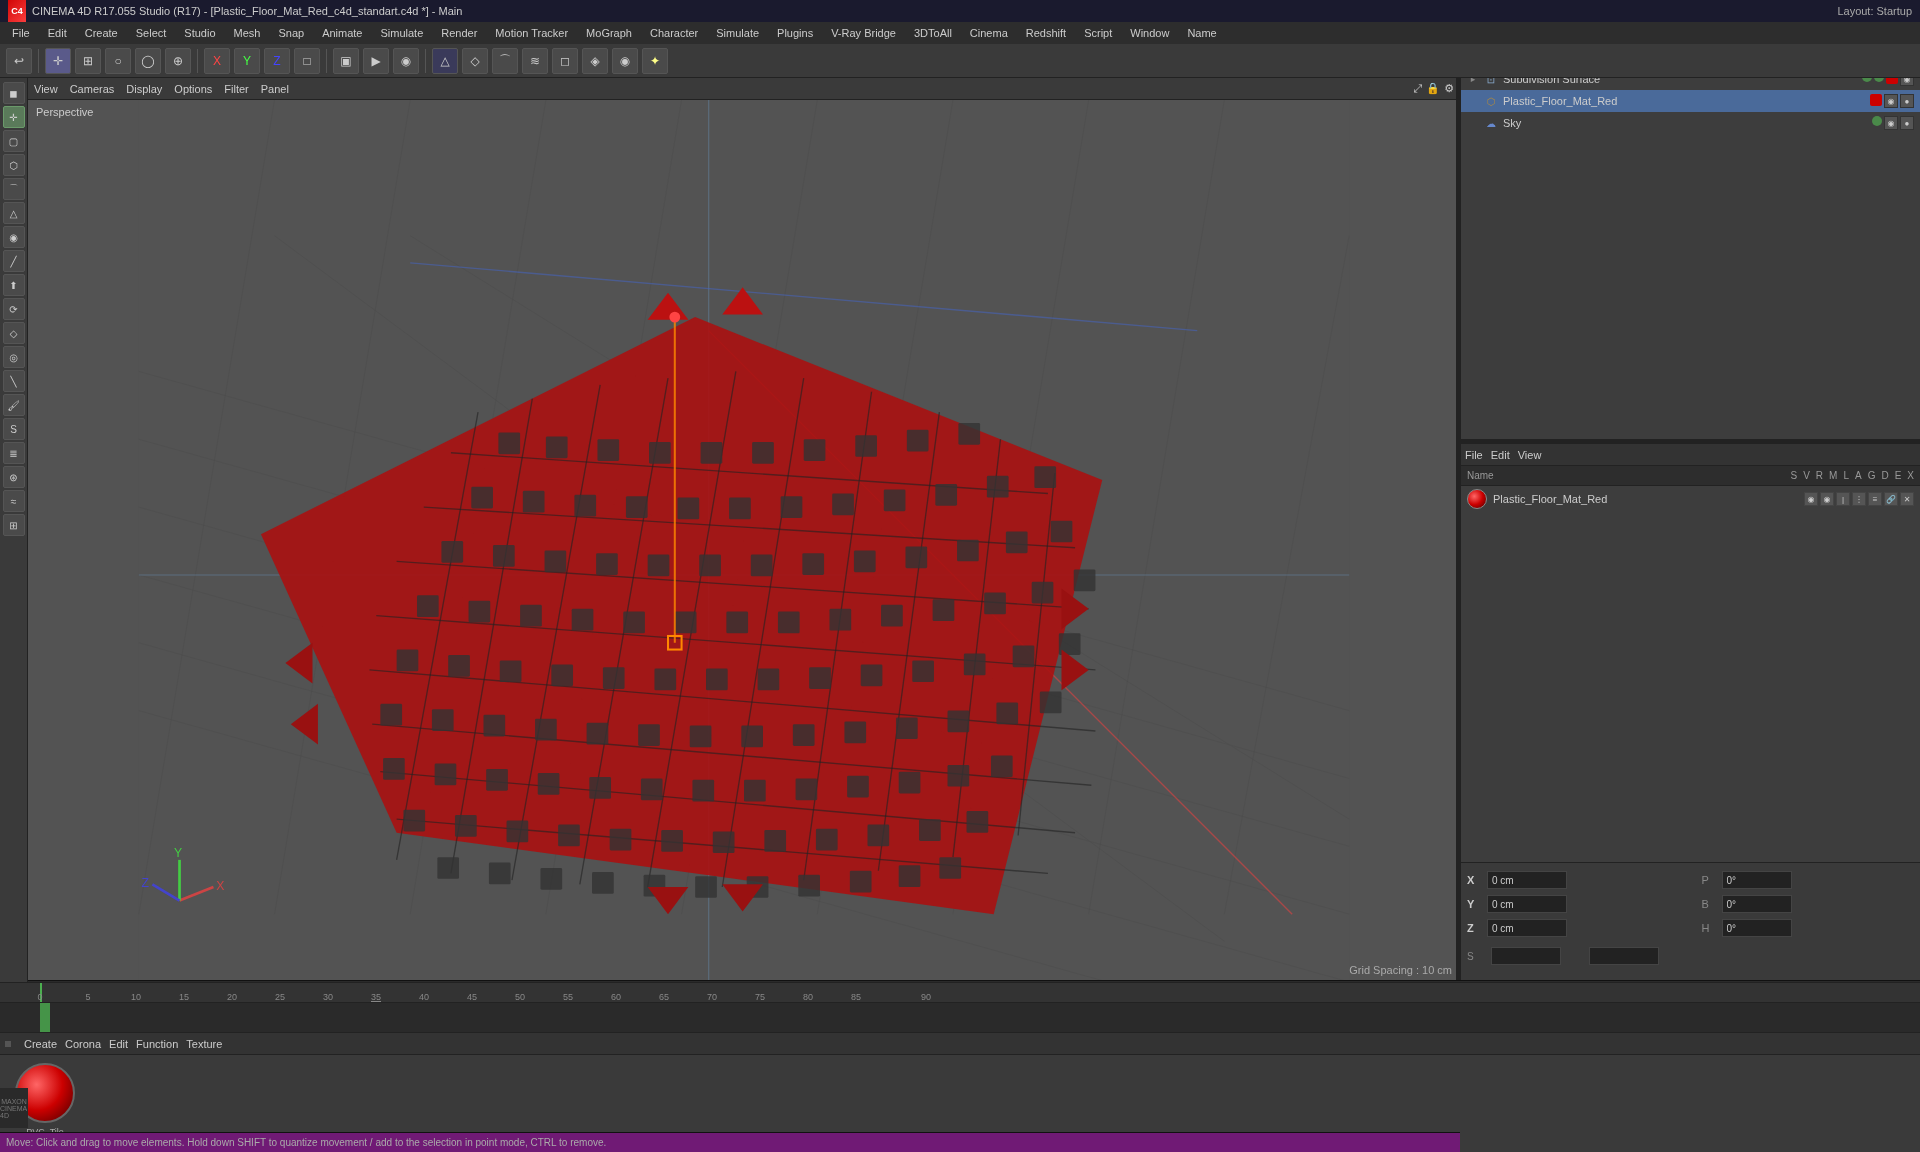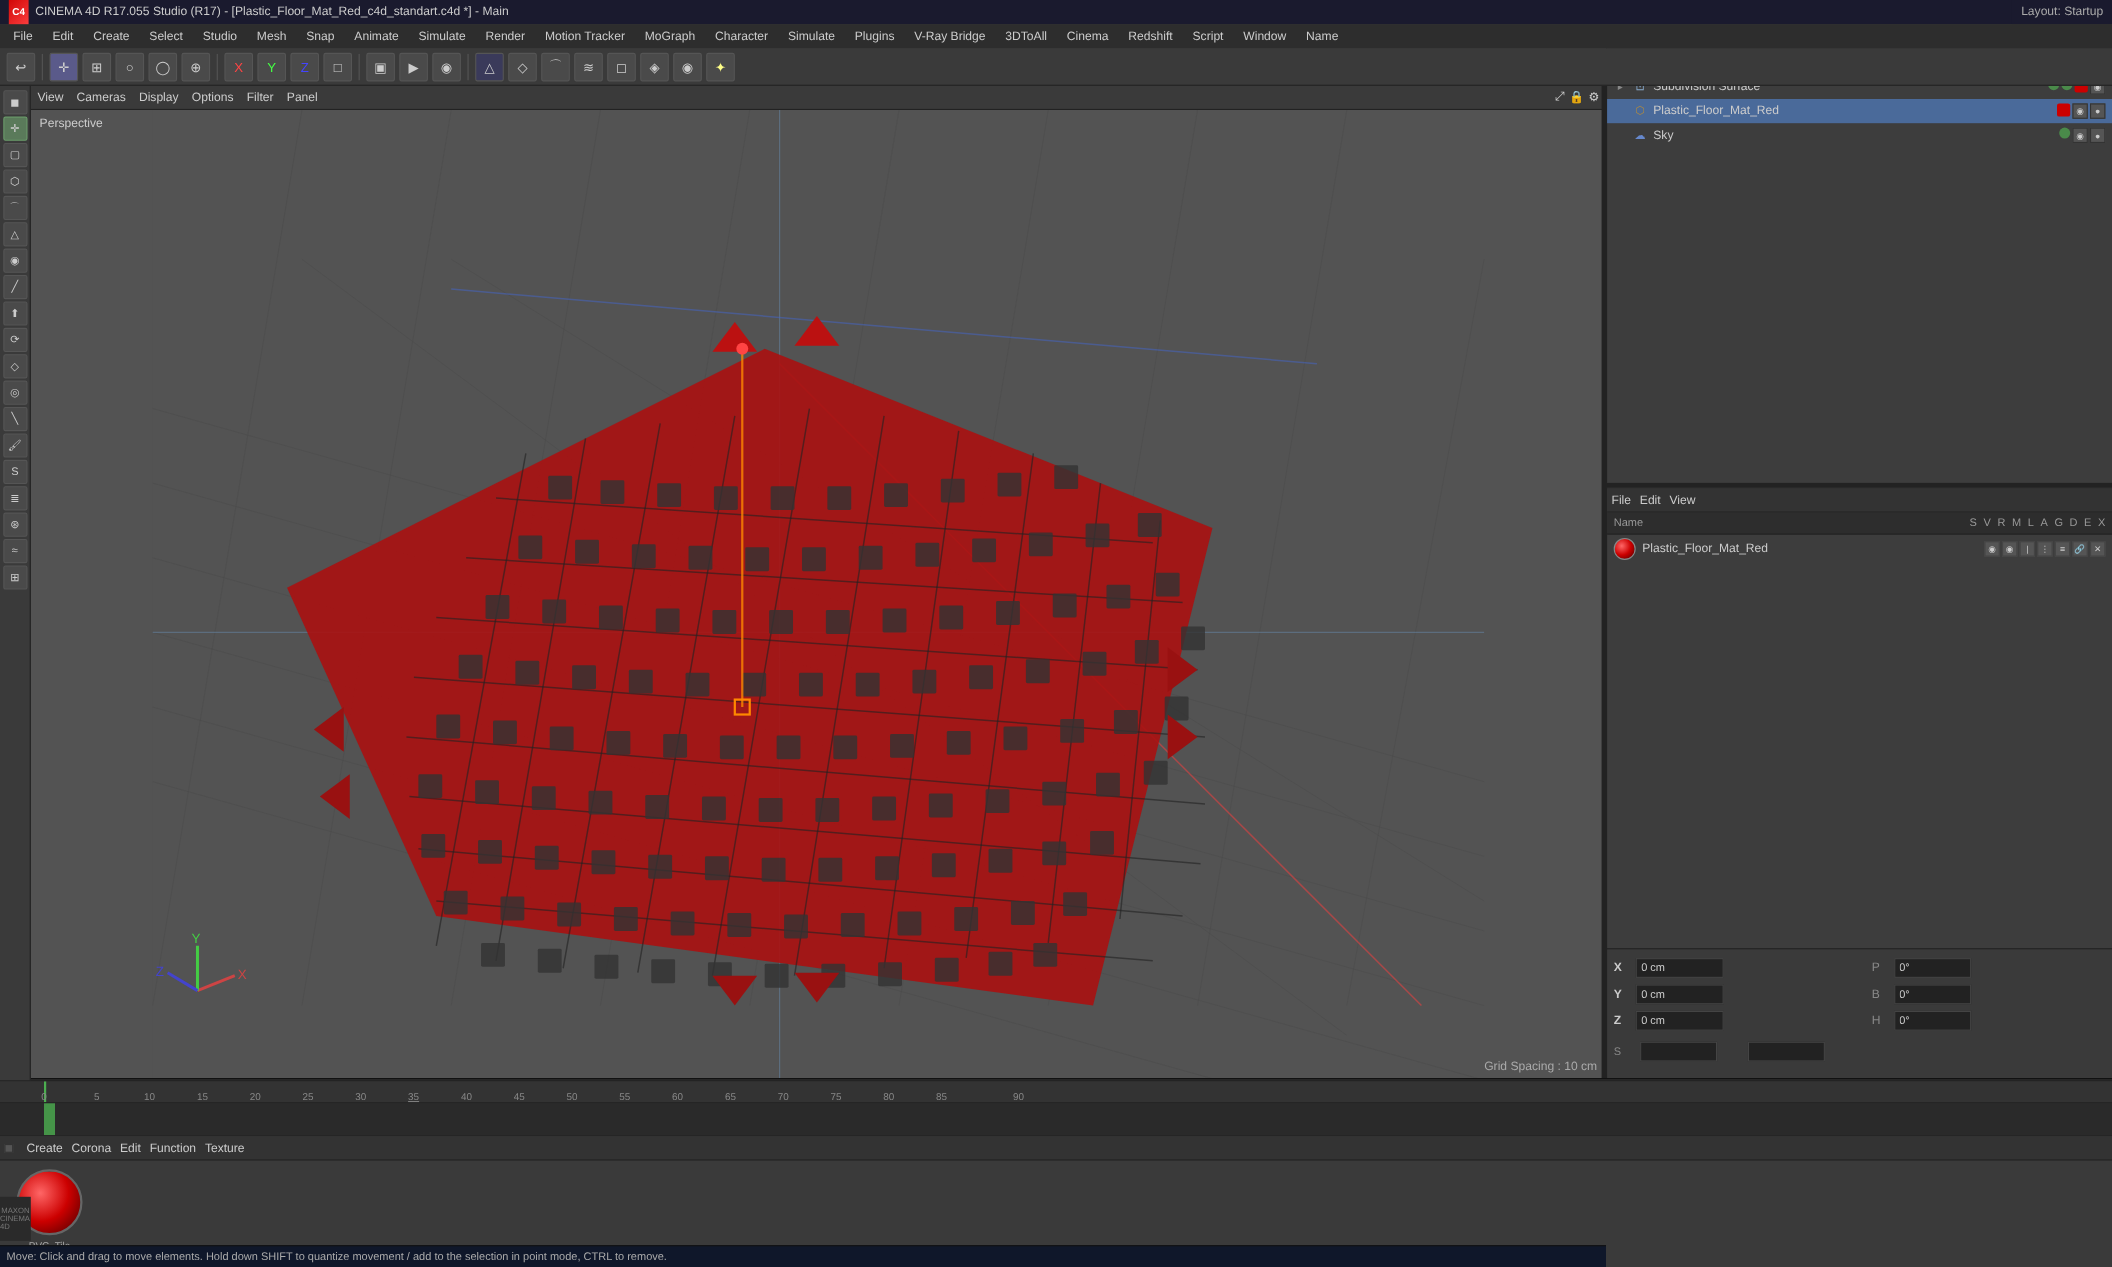--- a/index.html
+++ b/index.html
@@ -511,21 +511,21 @@
       gap: 20px;
       cursor: pointer;
       min-width: 80px;
     }
 
     
     #status-bar {
       position: absolute;
       bottom: 0; left: 0; right: 460px;
       height: 20px;
-      background: #0f172a;
+      background: #701a75;
       border-top: 1px solid #111;
       display: flex;
       align-items: center;
       padding: 0 6px;
     }
 
     #status-text {
       font-size: 10px;
       color: #aaa;
     }

